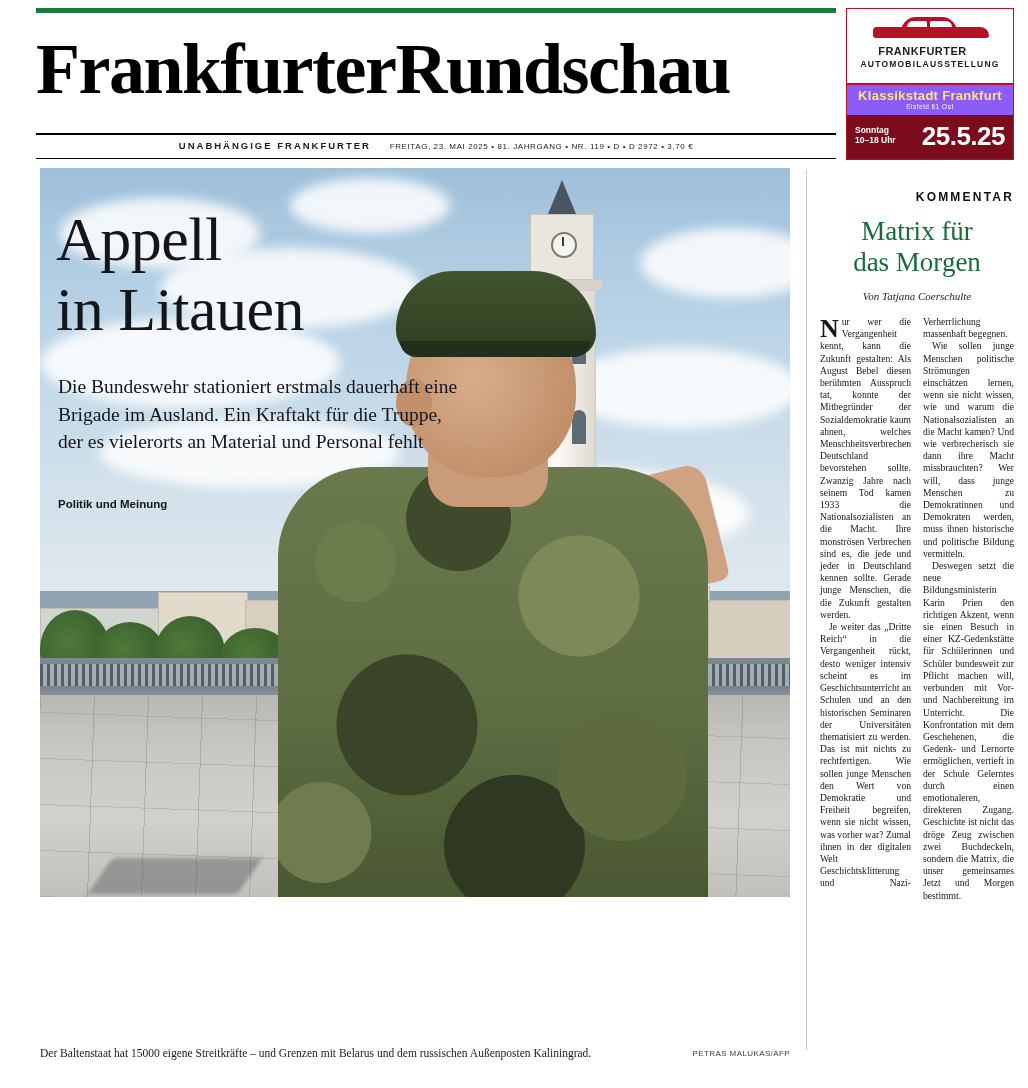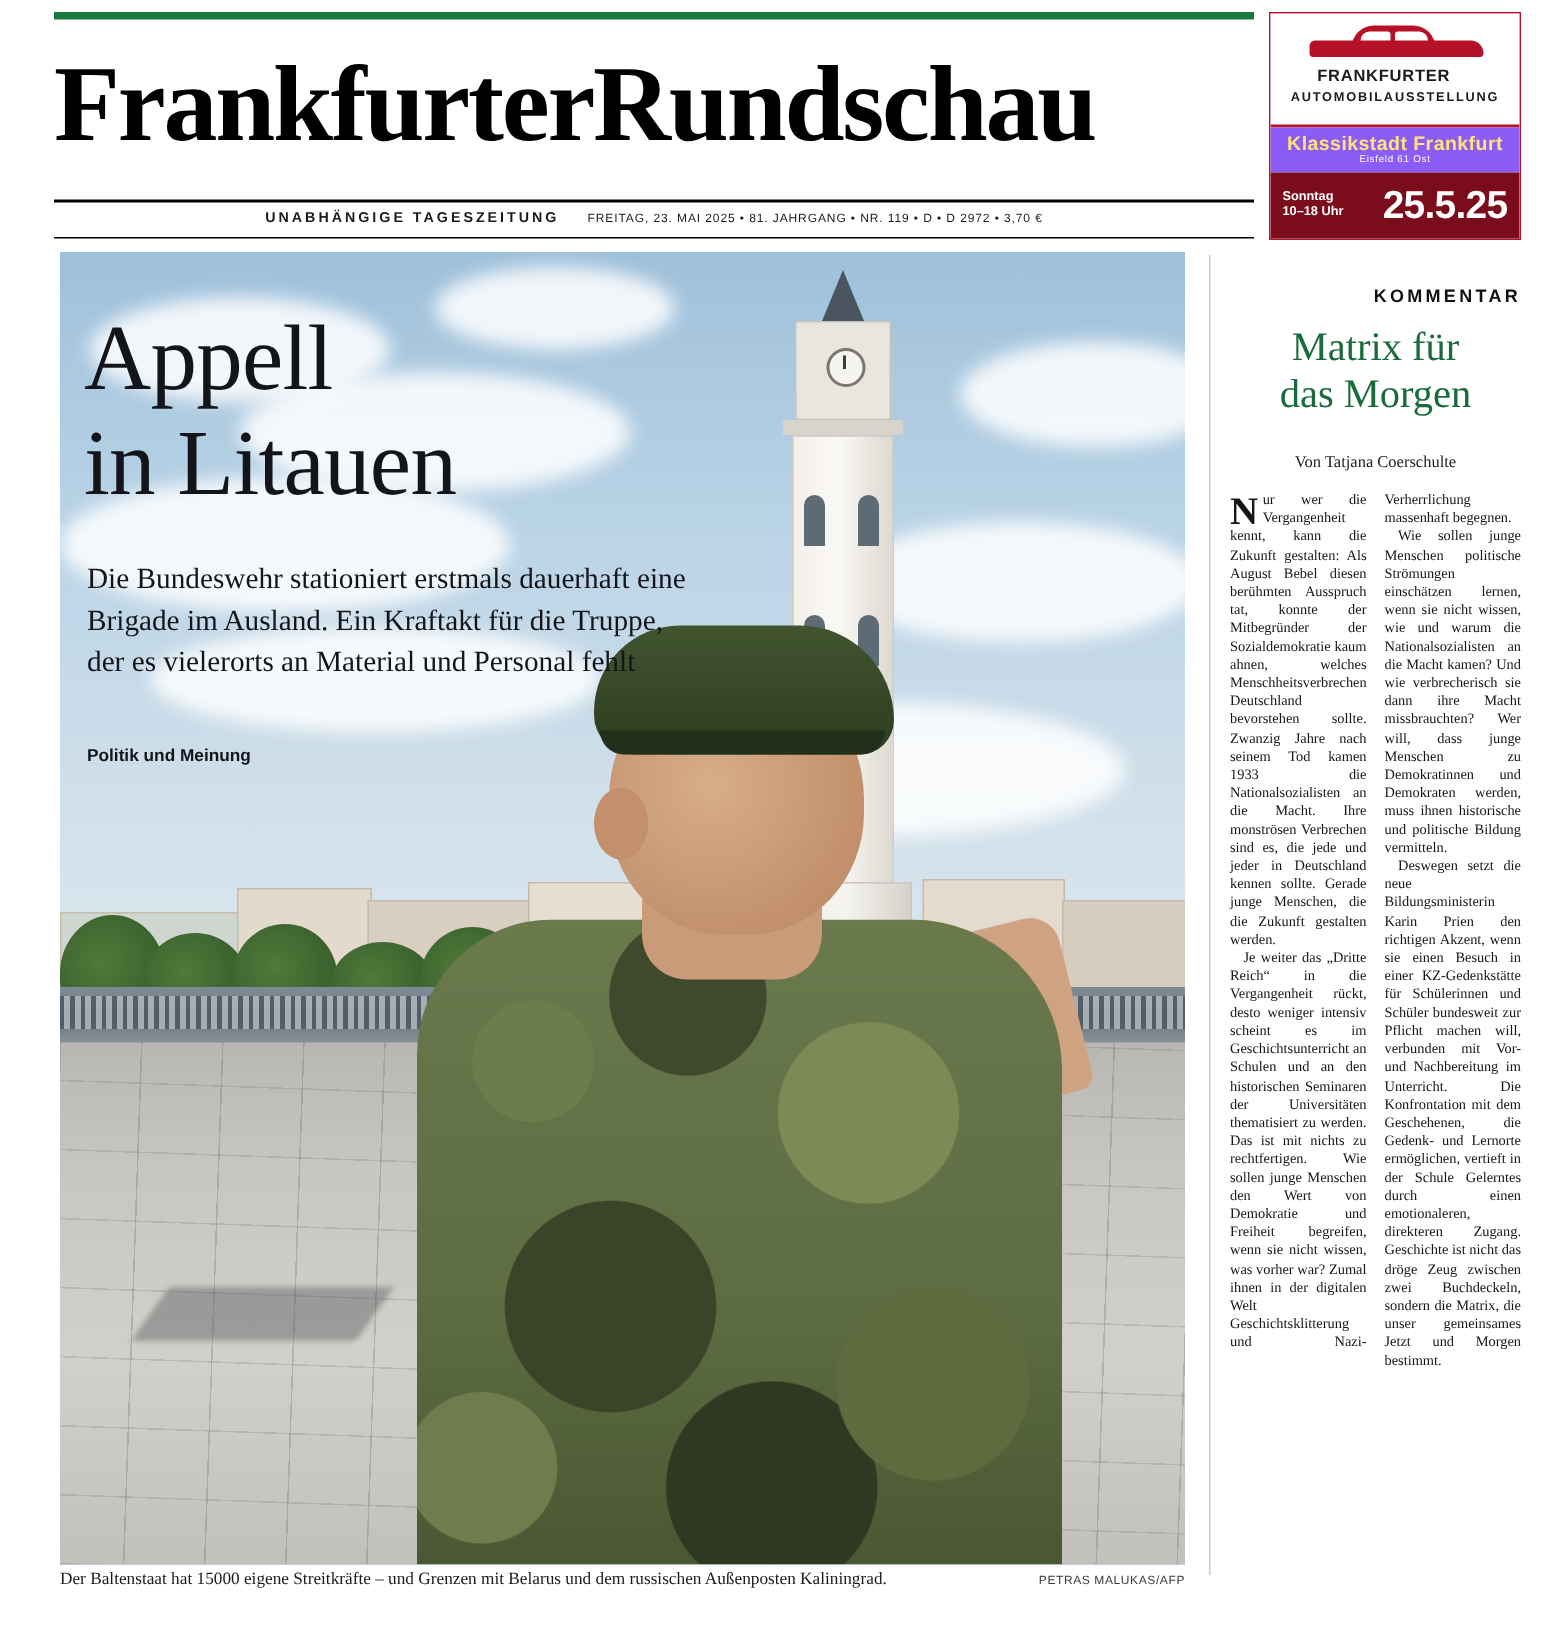--- a/index.html
+++ b/index.html
@@ -205,21 +205,21 @@
     font-size: 26px;
     letter-spacing: -0.5px;
   }
 
   
   .photo-wrap {
     position: absolute;
     left: 40px;
     top: 168px;
     width: 750px;
-    height: 875px;
+    height: 729px;
     overflow: hidden;
     background: #8fa3b2;
   }
   .photo {
     position: absolute;
     inset: 0;
   }
   
   .sky {
     position: absolute;
@@ -507,23 +507,24 @@
   }
   .komm-title {
     margin-top: 12px;
     text-align: center;
     font-family: "Liberation Serif", serif;
     font-size: 27px;
     line-height: 31px;
     color: #1a6b3c;
   }
   .komm-author {
-    margin-top: 24px;
+    margin-top: 12px;
     text-align: center;
     font-family: "Liberation Serif", serif;
+    font-style: italic;
     font-size: 11px;
     color: #222;
   }
   .komm-body {
     margin-top: 14px;
     column-count: 2;
     column-gap: 12px;
     font-family: "Liberation Serif", serif;
     font-size: 9.6px;
     line-height: 12.2px;
@@ -546,21 +547,21 @@
 
 <div class="page">
 
   <div class="top-rule"></div>
 
   <div class="masthead">
     <div class="masthead-title">FrankfurterRundschau</div>
   </div>
   <div class="masthead-rule"></div>
   <div class="masthead-sub">
-    <span class="slogan">UNABHÄNGIGE TAGESZEITUNG</span>
+    <span class="slogan">UNABHÄNGIGE FRANKFURTER</span>
     &nbsp;&nbsp;&nbsp;
     <span class="issue">FREITAG, 23. MAI 2025 • 81. JAHRGANG • NR. 119 • D • D 2972 • 3,70 €</span>
   </div>
   <div class="masthead-rule2"></div>
 
   <div class="ad-box">
     <div class="ad-top">
       <div class="ad-car">
         <div class="roof"></div>
           <div class="w1"></div>

